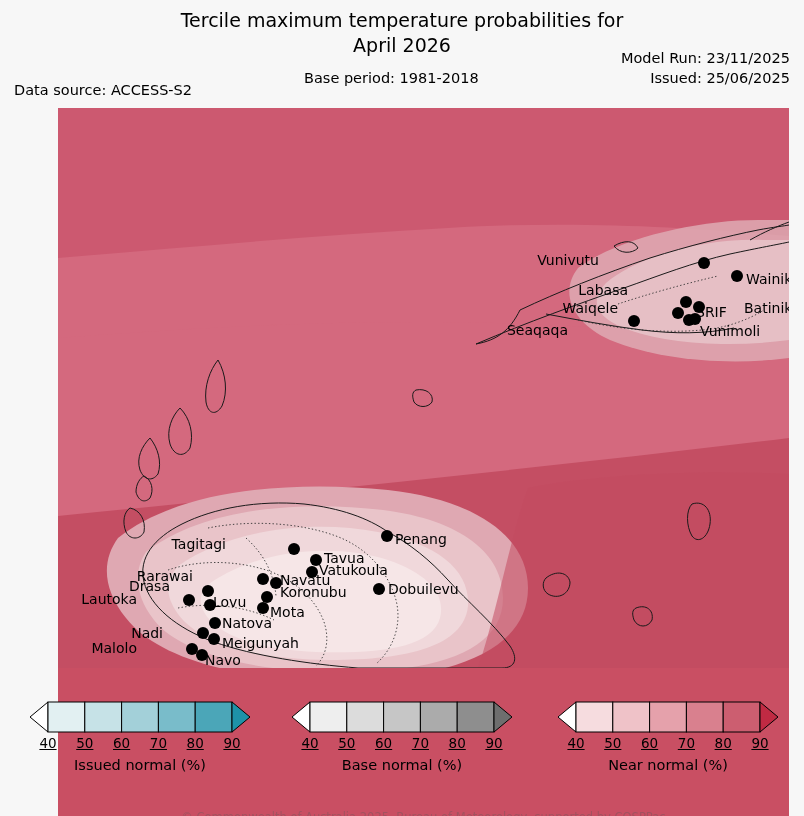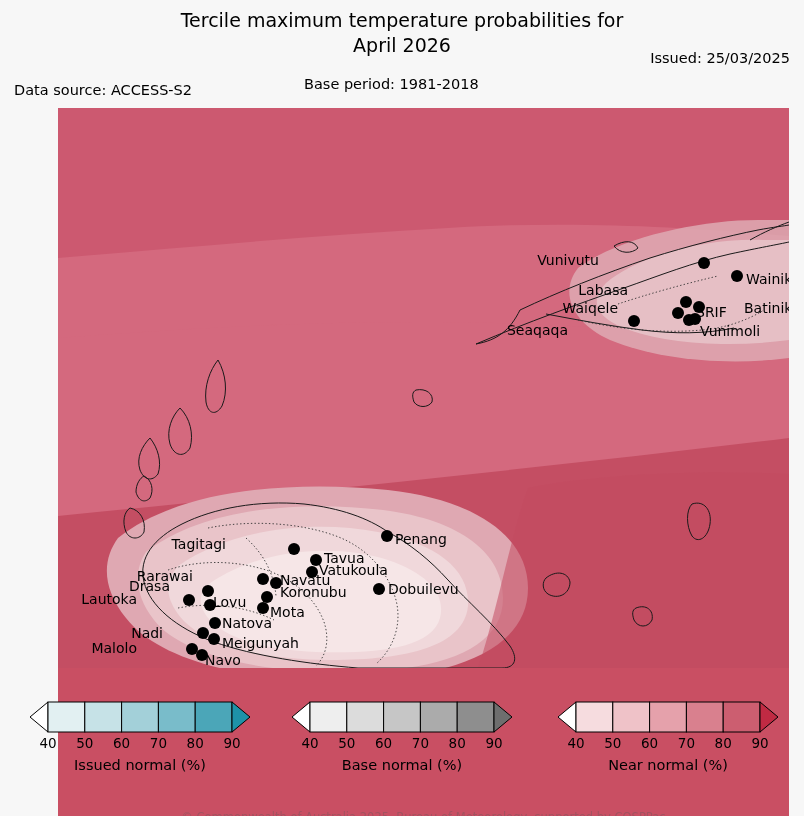--- a/index.html
+++ b/index.html
@@ -30,21 +30,21 @@
   .meta-left {
     position: absolute;
     left: 14px;
     top: 2px;
     font-size: 14.5px;
     margin-top: 16px;
   }
   .meta-center {
     position: absolute;
     left: 304px;
-    top: 12px;
+    top: 6px;
     font-size: 14.5px;
   }
   .meta-right {
     position: absolute;
     right: 14px;
     top: -16px;
     font-size: 14.5px;
     text-align: right;
     line-height: 20px;
   }
@@ -87,20 +87,21 @@
   .legend-bar { height: 34px; }
   .legend-ticks {
     font-size: 13.5px;
     margin-top: 1px;
     position: relative;
     height: 18px;
   }
   .legend-ticks span {
     position: absolute;
     transform: translateX(-50%);
+    text-decoration: underline;
   }
   .legend-label {
     font-size: 14.5px;
     margin-top: 4px;
   }
   .city-dot {
     fill: #000;
   }
   .city-label {
     font-family: "DejaVu Sans", "Liberation Sans", sans-serif;
@@ -124,21 +125,22 @@
 
 <div class="title">
   <div>Tercile maximum temperature probabilities for</div>
   <div>April 2026</div>
 </div>
 
 <div class="meta-row">
   <div class="meta-left">Data source: ACCESS-S2</div>
   <div class="meta-center">Base period: 1981-2018</div>
   <div class="meta-right">
-    <div>Issued: 25/03/2025</div>
+    <div>Model Run: 23/11/2025</div>
+    <div>Issued: 25/06/2025</div>
   </div>
 </div>
 
 <div class="map-wrap">
   <svg class="map-svg" width="731" height="560" viewBox="0 0 731 560">
 
     <rect x="0" y="0" width="731" height="560" fill="#c44e63"></rect>
 
     <path d="M0,0 L731,0 L731,118 C600,132 470,150 330,170 C210,188 100,205 0,215 Z" fill="#cc5970"></path>
     <path d="M0,150 C120,140 250,128 390,120 C520,112 640,120 731,128 L731,250

